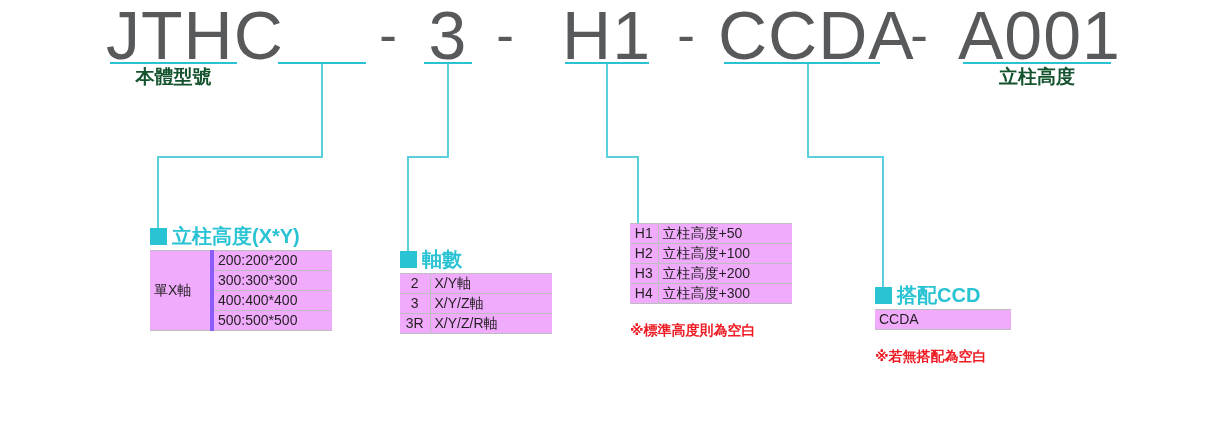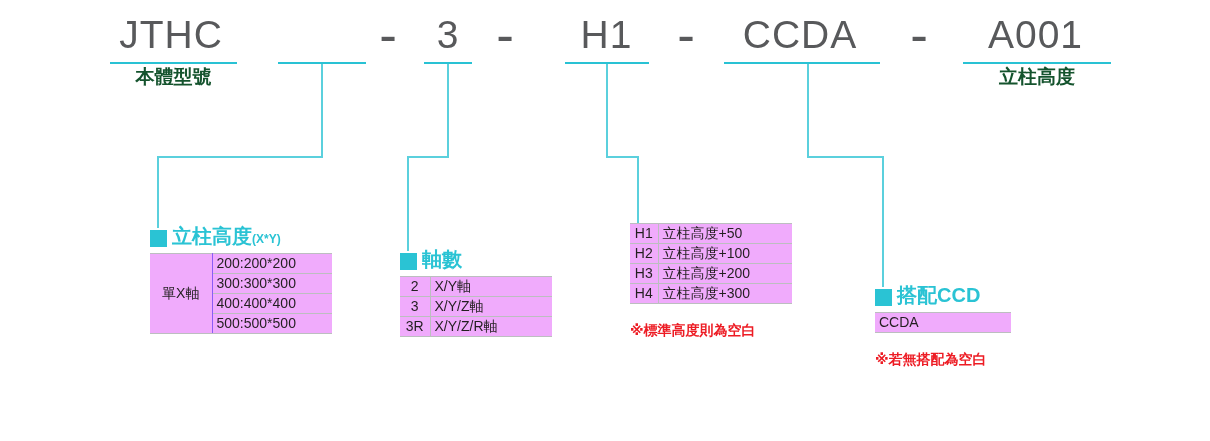--- a/index.html
+++ b/index.html
@@ -10,21 +10,21 @@
     position:relative;overflow:hidden;
     -webkit-font-smoothing:antialiased;
   }
   #stage{position:absolute;left:0;top:0;width:1210px;height:441px;}
 
   
   .modelrow{position:absolute;left:0;top:0;width:1210px;height:70px;}
   .mseg{
     position:absolute;
     color:#58595b;
-    font-size:39px;
+    font-size:68px;
     line-height:58px;
     font-weight:400;
     text-align:center;
     white-space:nowrap;
     letter-spacing:1px;
   }
   .mdash{
     position:absolute;
     color:#58595b;
     font-size:53px;
@@ -53,21 +53,21 @@
     white-space:nowrap;
     margin-bottom:3px;
   }
   .gsq{
     width:17px;height:17px;background:#2ac3d4;
     display:inline-block;flex:0 0 auto;margin-right:5px;
   }
   .gtitle{
     color:#2ac3d4;font-size:20px;font-weight:bold;line-height:21px;
   }
-  .gtitle .sm{font-size:12px;font-weight:bold;}
+  .gtitle .sm{font-size:20px;font-weight:bold;}
 
   
   table.spec{
     border-collapse:collapse;
     font-size:14px;
     color:#231f20;
     table-layout:fixed;
   }
   table.spec td{
     border-top:1px solid #bcbec0;
@@ -79,22 +79,22 @@
     white-space:nowrap;
     background:#f0abfc;
   }
   td.key{
     background:#d9f0f3;
     text-align:center;
     border-right:1px solid #bcbec0;
   }
   td.keyspan{
     background:#d9f0f3;
-    text-align:center;
-    border-right:1px solid #8b5cf6;
+    text-align:left;
+    border-right:4px solid #8b5cf6;
   }
   td.val{text-align:left;}
   .note{
     color:#ed1c24;
     font-size:14px;
     font-weight:bold;
     line-height:17px;
     margin-top:18px;
     white-space:nowrap;
   }

